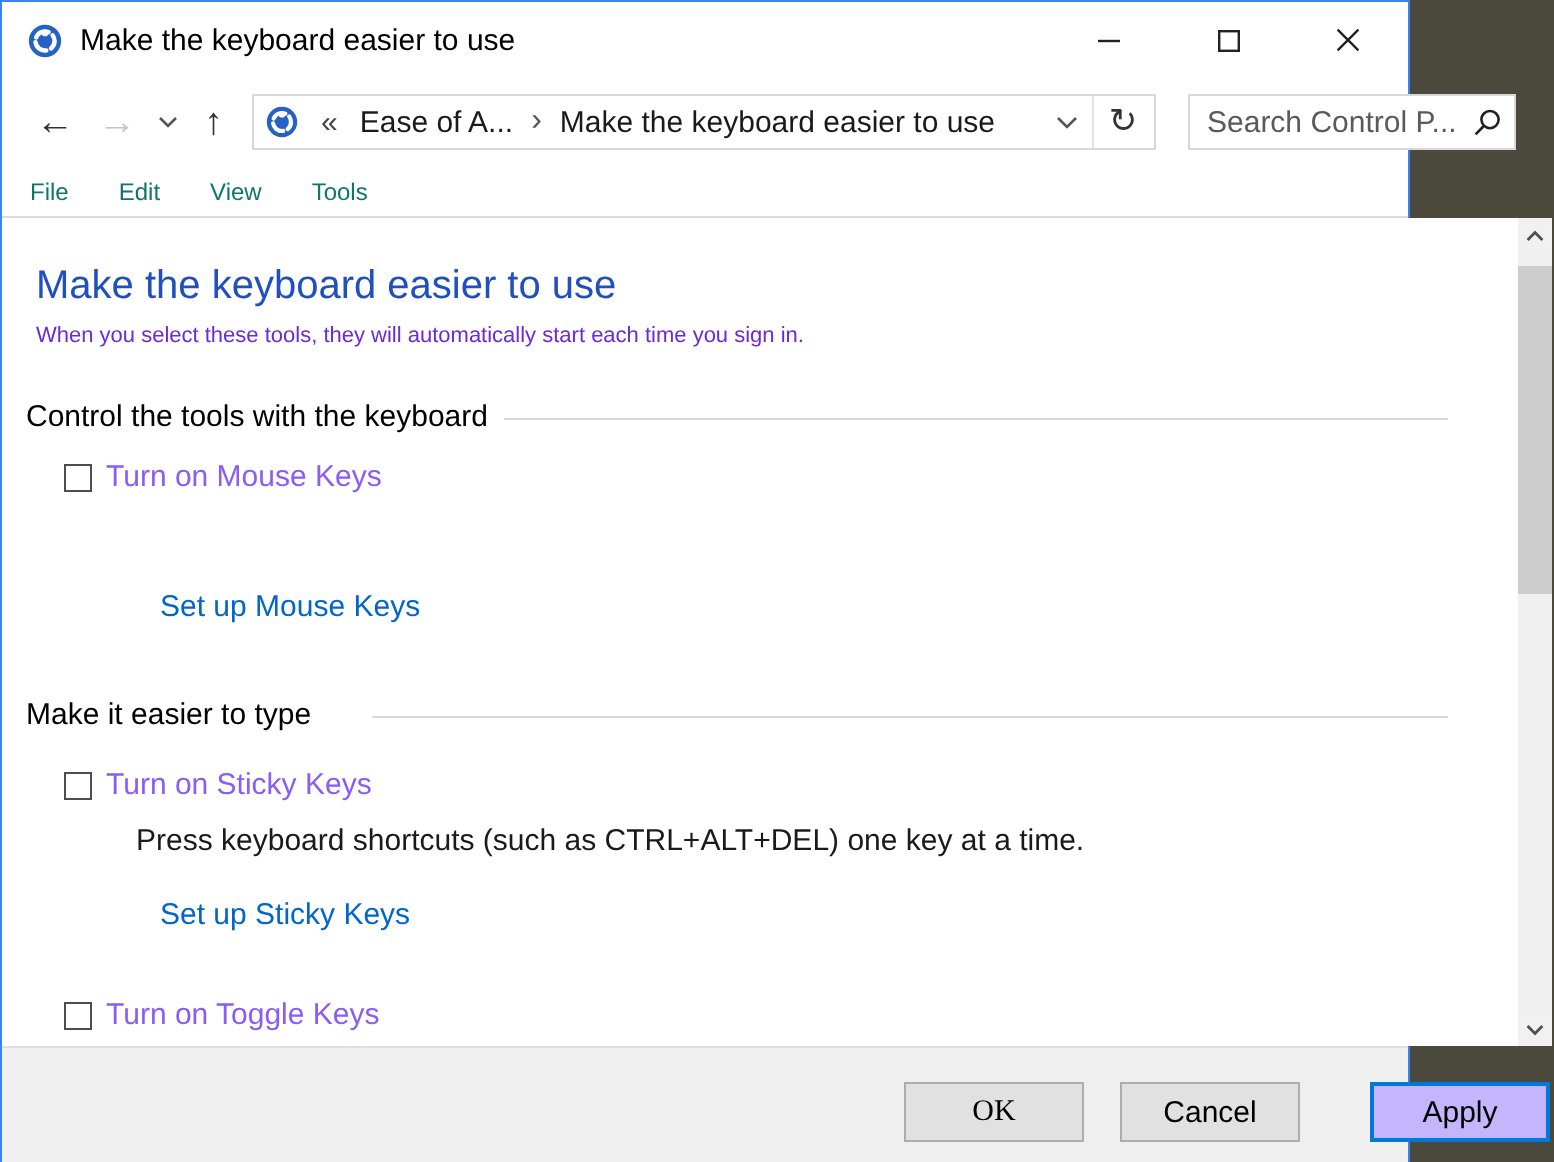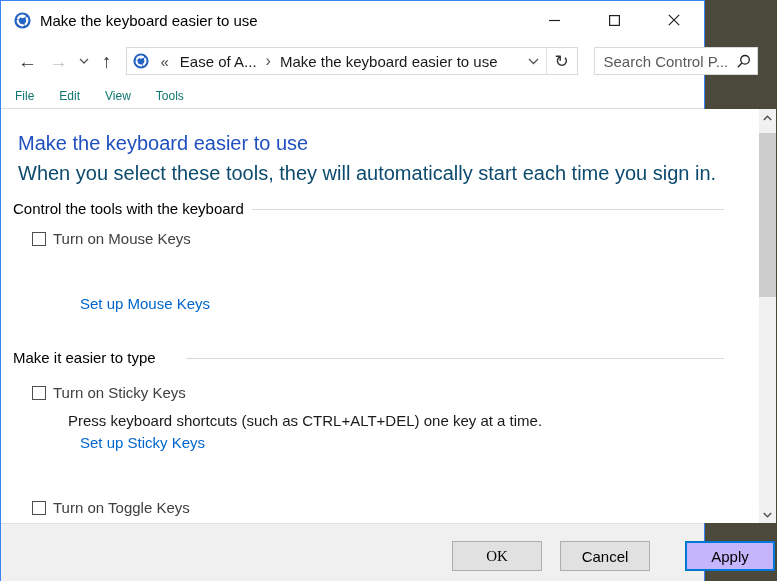--- a/index.html
+++ b/index.html
@@ -52,36 +52,36 @@
   }
   .searchbox input{border:none;outline:none;flex:1;min-width:0;font-size:15px;color:#333;background:transparent;}
   .searchbox input::placeholder{color:#5a5a5a;opacity:1;}
   .search-icon{flex:0 0 auto;margin-left:4px;}
   
   .menubar{position:absolute;left:0;top:82px;width:100%;height:26px;background:#fff;border-bottom:1px solid #dcdcdc;display:flex;align-items:center;padding-left:14px;gap:25px;}
   .menu-item{font-size:12px;color:#0f766e;}
   
   .content{position:absolute;left:1px;top:108px;width:774px;height:414px;background:#fff;overflow:hidden;}
   .page-heading{position:absolute;left:16px;top:23px;font-size:20px;color:var(--heading);font-weight:400;}
-  .page-subheading{position:absolute;left:16px;top:53px;font-size:20px;color:#0c4a6e;}
+  .page-subheading{position:absolute;left:16px;top:53px;font-size:11px;color:#6d28d9;}
   .group-header{position:absolute;left:11px;right:52px;display:flex;align-items:center;font-size:15px;color:#000;}
   .group-header .rule{flex:1;height:1px;background:var(--line);margin-left:8px;margin-top:2px;}
   .sec1{top:91px;}
   .sec2{top:240px;gap:22px;}
-  .cb-row{position:absolute;display:flex;align-items:center;gap:7px;font-size:15px;color:#404040;}
+  .cb-row{position:absolute;display:flex;align-items:center;gap:7px;font-size:15px;color:#8b5cf6;}
   .cb-row .box{width:14px;height:14px;border:1px solid #4d4d4d;background:#fff;flex:0 0 auto;}
   .cb1{left:30px;top:121px;}
   .cb2{left:30px;top:275px;}
   .cb3{left:30px;top:390px;}
   .desc{position:absolute;left:66px;font-size:15px;color:#1a1a1a;}
   .desc1{top:151px;}
   .desc2{top:303px;}
   .tasklink{position:absolute;left:78px;font-size:15px;color:var(--link);cursor:pointer;}
   .link1{top:186px;}
-  .link2{top:325px;}
+  .link2{top:340px;}
   
   .scrollbar{position:absolute;right:0;top:0;width:17px;height:414px;background:var(--scroll-track);}
   .scroll-btn{position:absolute;left:0;width:17px;height:17px;background:#f1f1f1;display:flex;align-items:center;justify-content:center;}
   .scroll-up{top:0;}
   .scroll-down{bottom:0;}
   .scroll-thumb{position:absolute;left:0;top:24px;width:17px;height:164px;background:var(--scroll-thumb);}
   
   .footer{position:absolute;left:0;top:522px;width:100%;height:58px;background:var(--footer-bg);border-top:1px solid #dfdfdf;}
   .btn{position:absolute;top:17px;width:90px;height:30px;font-size:15px;display:flex;align-items:center;justify-content:center;background:var(--btn-bg);border:1px solid var(--btn-border);color:#000;}
   .btn-ok{left:451px;font-family:Liberation Serif, serif;}

